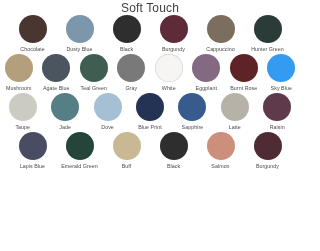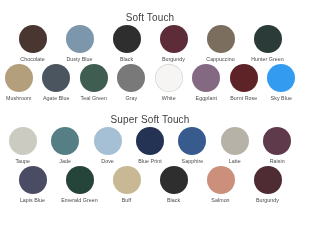--- a/index.html
+++ b/index.html
@@ -19,25 +19,25 @@
     height: 251px;
     box-sizing: border-box;
     display: flex;
     flex-direction: column;
   }
   .section {
     width: 100%;
   }
   .section-title {
     text-align: center;
-    font-size: 10px;
+    font-size: 12px;
     color: #3f3f3f;
     letter-spacing: 0.15px;
     line-height: 10px;
-    padding-top: 13px;
+    padding-top: 3px;
     padding-bottom: 1px;
     white-space: nowrap;
   }
   .swatch-row {
     display: flex;
     justify-content: center;
     align-items: flex-start;
     gap: 7px;
   }
   .swatch-cell {
@@ -132,21 +132,20 @@
             <div class="swatch-dot" style="background: rgb(94, 35, 39);"></div>
             <div class="swatch-label">Burnt Rose</div>
           </div>
           <div class="swatch-cell">
             <div class="swatch-dot" style="background: rgb(51, 156, 240);"></div>
             <div class="swatch-label">Sky Blue</div>
           </div>
         </div>
       </div>
       <div class="section">
-        <div class="section-title">Super Soft Touch</div>
         <div class="swatch-row row-super-soft">
           <div class="swatch-cell">
             <div class="swatch-dot" style="background: rgb(203, 203, 194);"></div>
             <div class="swatch-label">Taupe</div>
           </div>
           <div class="swatch-cell">
             <div class="swatch-dot" style="background: rgb(85, 127, 133);"></div>
             <div class="swatch-label">Jade</div>
           </div>
           <div class="swatch-cell">

